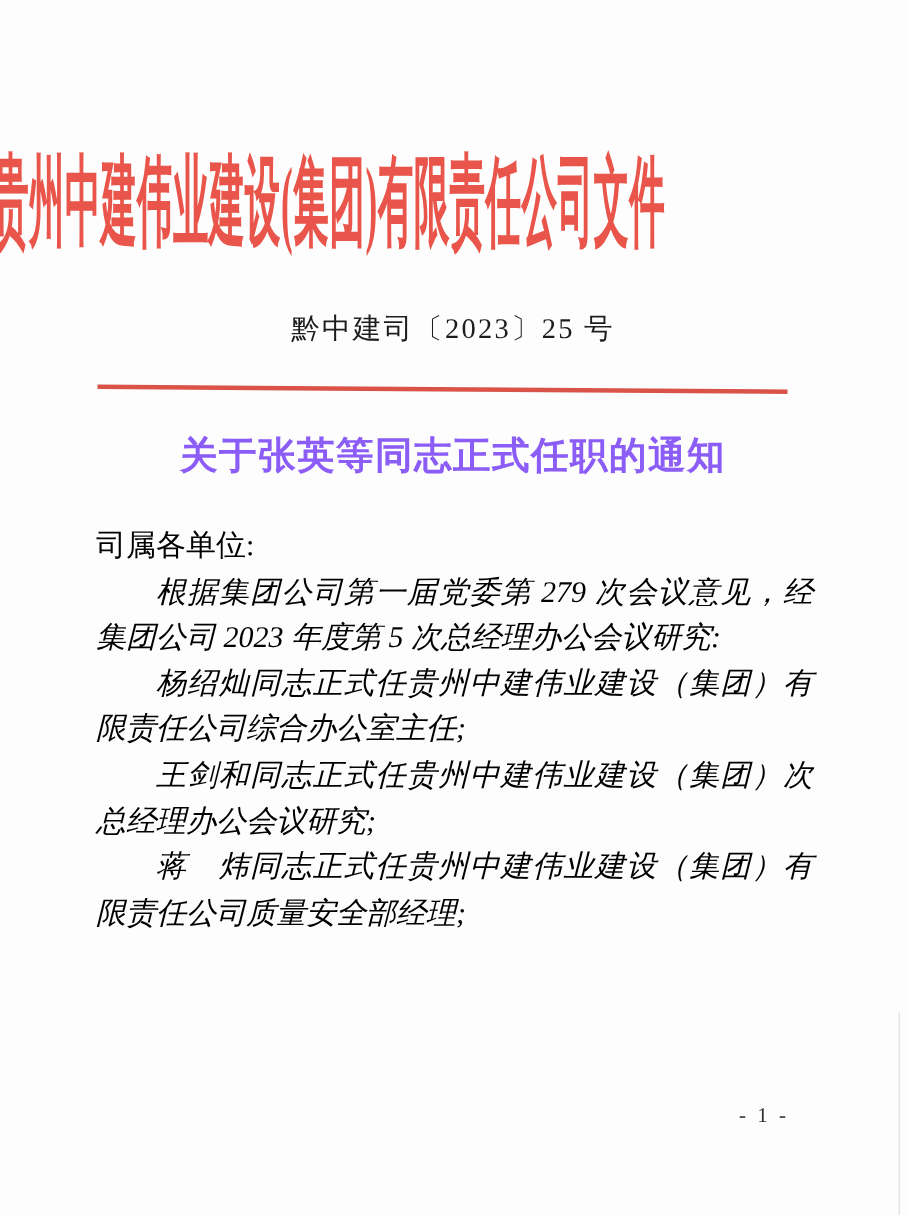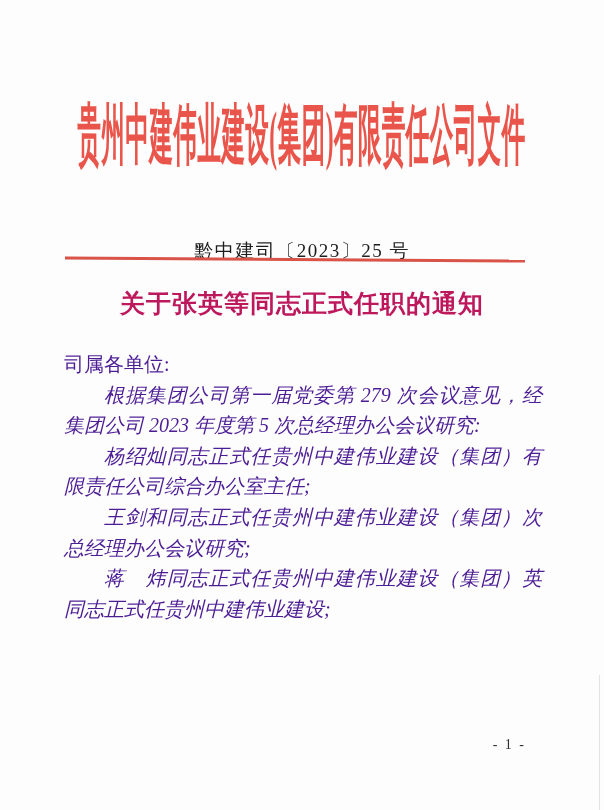--- a/index.html
+++ b/index.html
@@ -7,47 +7,47 @@
   body { font-family:"Liberation Serif","DejaVu Serif",serif; background:#ffffff; }
 
   .page {
     position:relative; width:604px; height:810px;
     background:#fdfdfd; overflow:hidden;
   }
 
   
   .org-title-wrap {
     position:absolute; top:94px; left:0; width:100%; height:82px;
-    display:flex; align-items:center; justify-content:center;
+    display:flex; align-items:center; 
   }
   .org-title {
     font-size:23px; font-weight:bold; color:#e9554a;
     white-space:nowrap; letter-spacing:0.5px;
     transform:scale(1.02, 2.85);
   }
 
   .doc-number {
-    position:absolute; top:238px; left:0; width:100%;
+    position:absolute; top:206px; left:0; width:100%;
     text-align:center; font-size:19px; color:#1d1d1d; letter-spacing:1.5px;
   }
 
   .red-rule {
     position:absolute; top:258px; left:65px; width:460px; height:3px;
     background:#d95349; transform:rotate(0.4deg);
   }
 
   .doc-title {
     position:absolute; top:287px; left:0; width:100%;
-    text-align:center; font-size:25px; font-weight:bold; color:#be185d;
+    text-align:center; font-size:25px; font-weight:bold; color:#8b5cf6;
     letter-spacing:1px;
   }
 
   .body-text {
     position:absolute; top:349px; left:64px; width:478px;
-    font-size:20px; line-height:30.6px; color:#4c1d95;
+    font-size:20px; line-height:30.6px; color:#000000;
     text-align:justify; text-justify:inter-character;
   }
   .body-text p { margin:0; }
   .body-text p.indent { text-indent:2em;font-style:italic; }
 
   .page-number {
     position:absolute; bottom:57px; right:78px;
     font-size:14px; color:#2e2e2e; letter-spacing:2px;
   }
 
@@ -69,20 +69,20 @@
 
   <div class="red-rule"></div>
 
   <h1 class="doc-title">关于张英等同志正式任职的通知</h1>
 
   <div class="body-text">
     <p>司属各单位:</p>
     <p class="indent">根据集团公司第一届党委第 279 次会议意见，经集团公司 2023 年度第 5 次总经理办公会议研究:</p>
     <p class="indent">杨绍灿同志正式任贵州中建伟业建设（集团）有限责任公司综合办公室主任;</p>
     <p class="indent">王剑和同志正式任贵州中建伟业建设（集团）次总经理办公会议研究;</p>
-    <p class="indent">蒋　炜同志正式任贵州中建伟业建设（集团）英同志正式任贵州中建伟业建设;</p>
+    <p class="indent">蒋　炜同志正式任贵州中建伟业建设（集团）有限责任公司质量安全部经理;</p>
   </div>
 
   <div class="page-number">- 1 -</div>
 
   <div class="scan-edge"></div>
 
 </div>
 
 </body></html>

